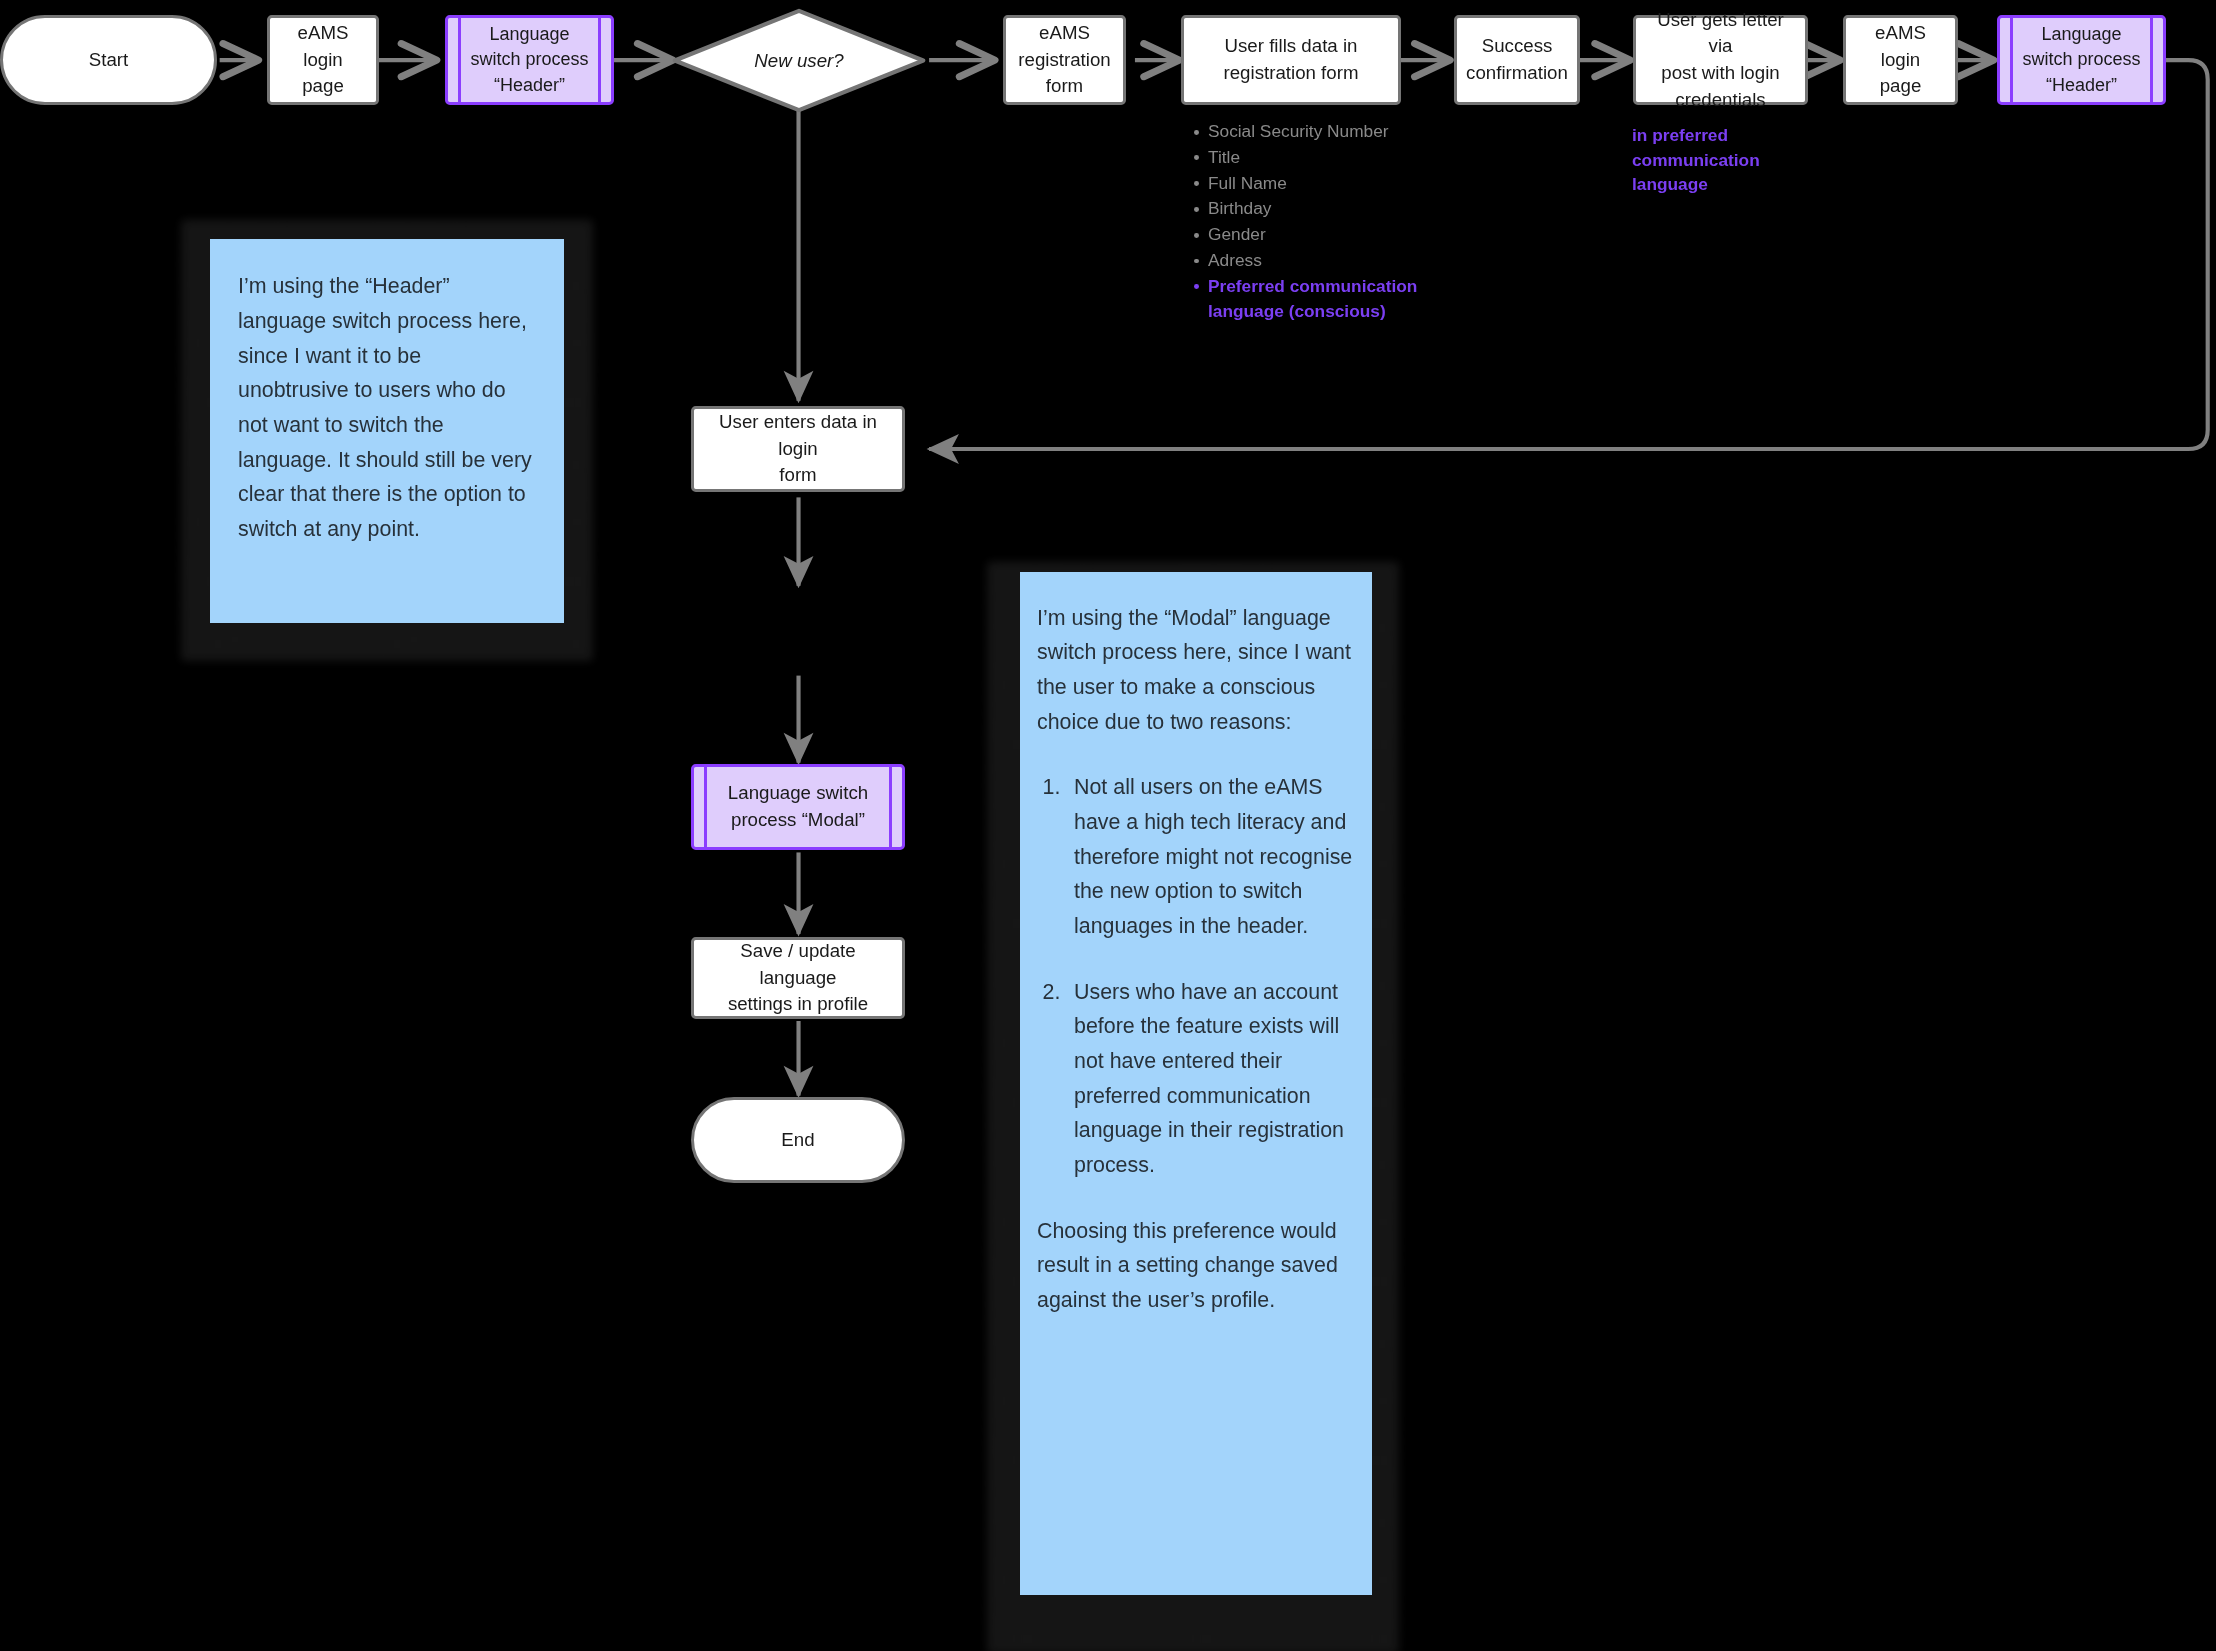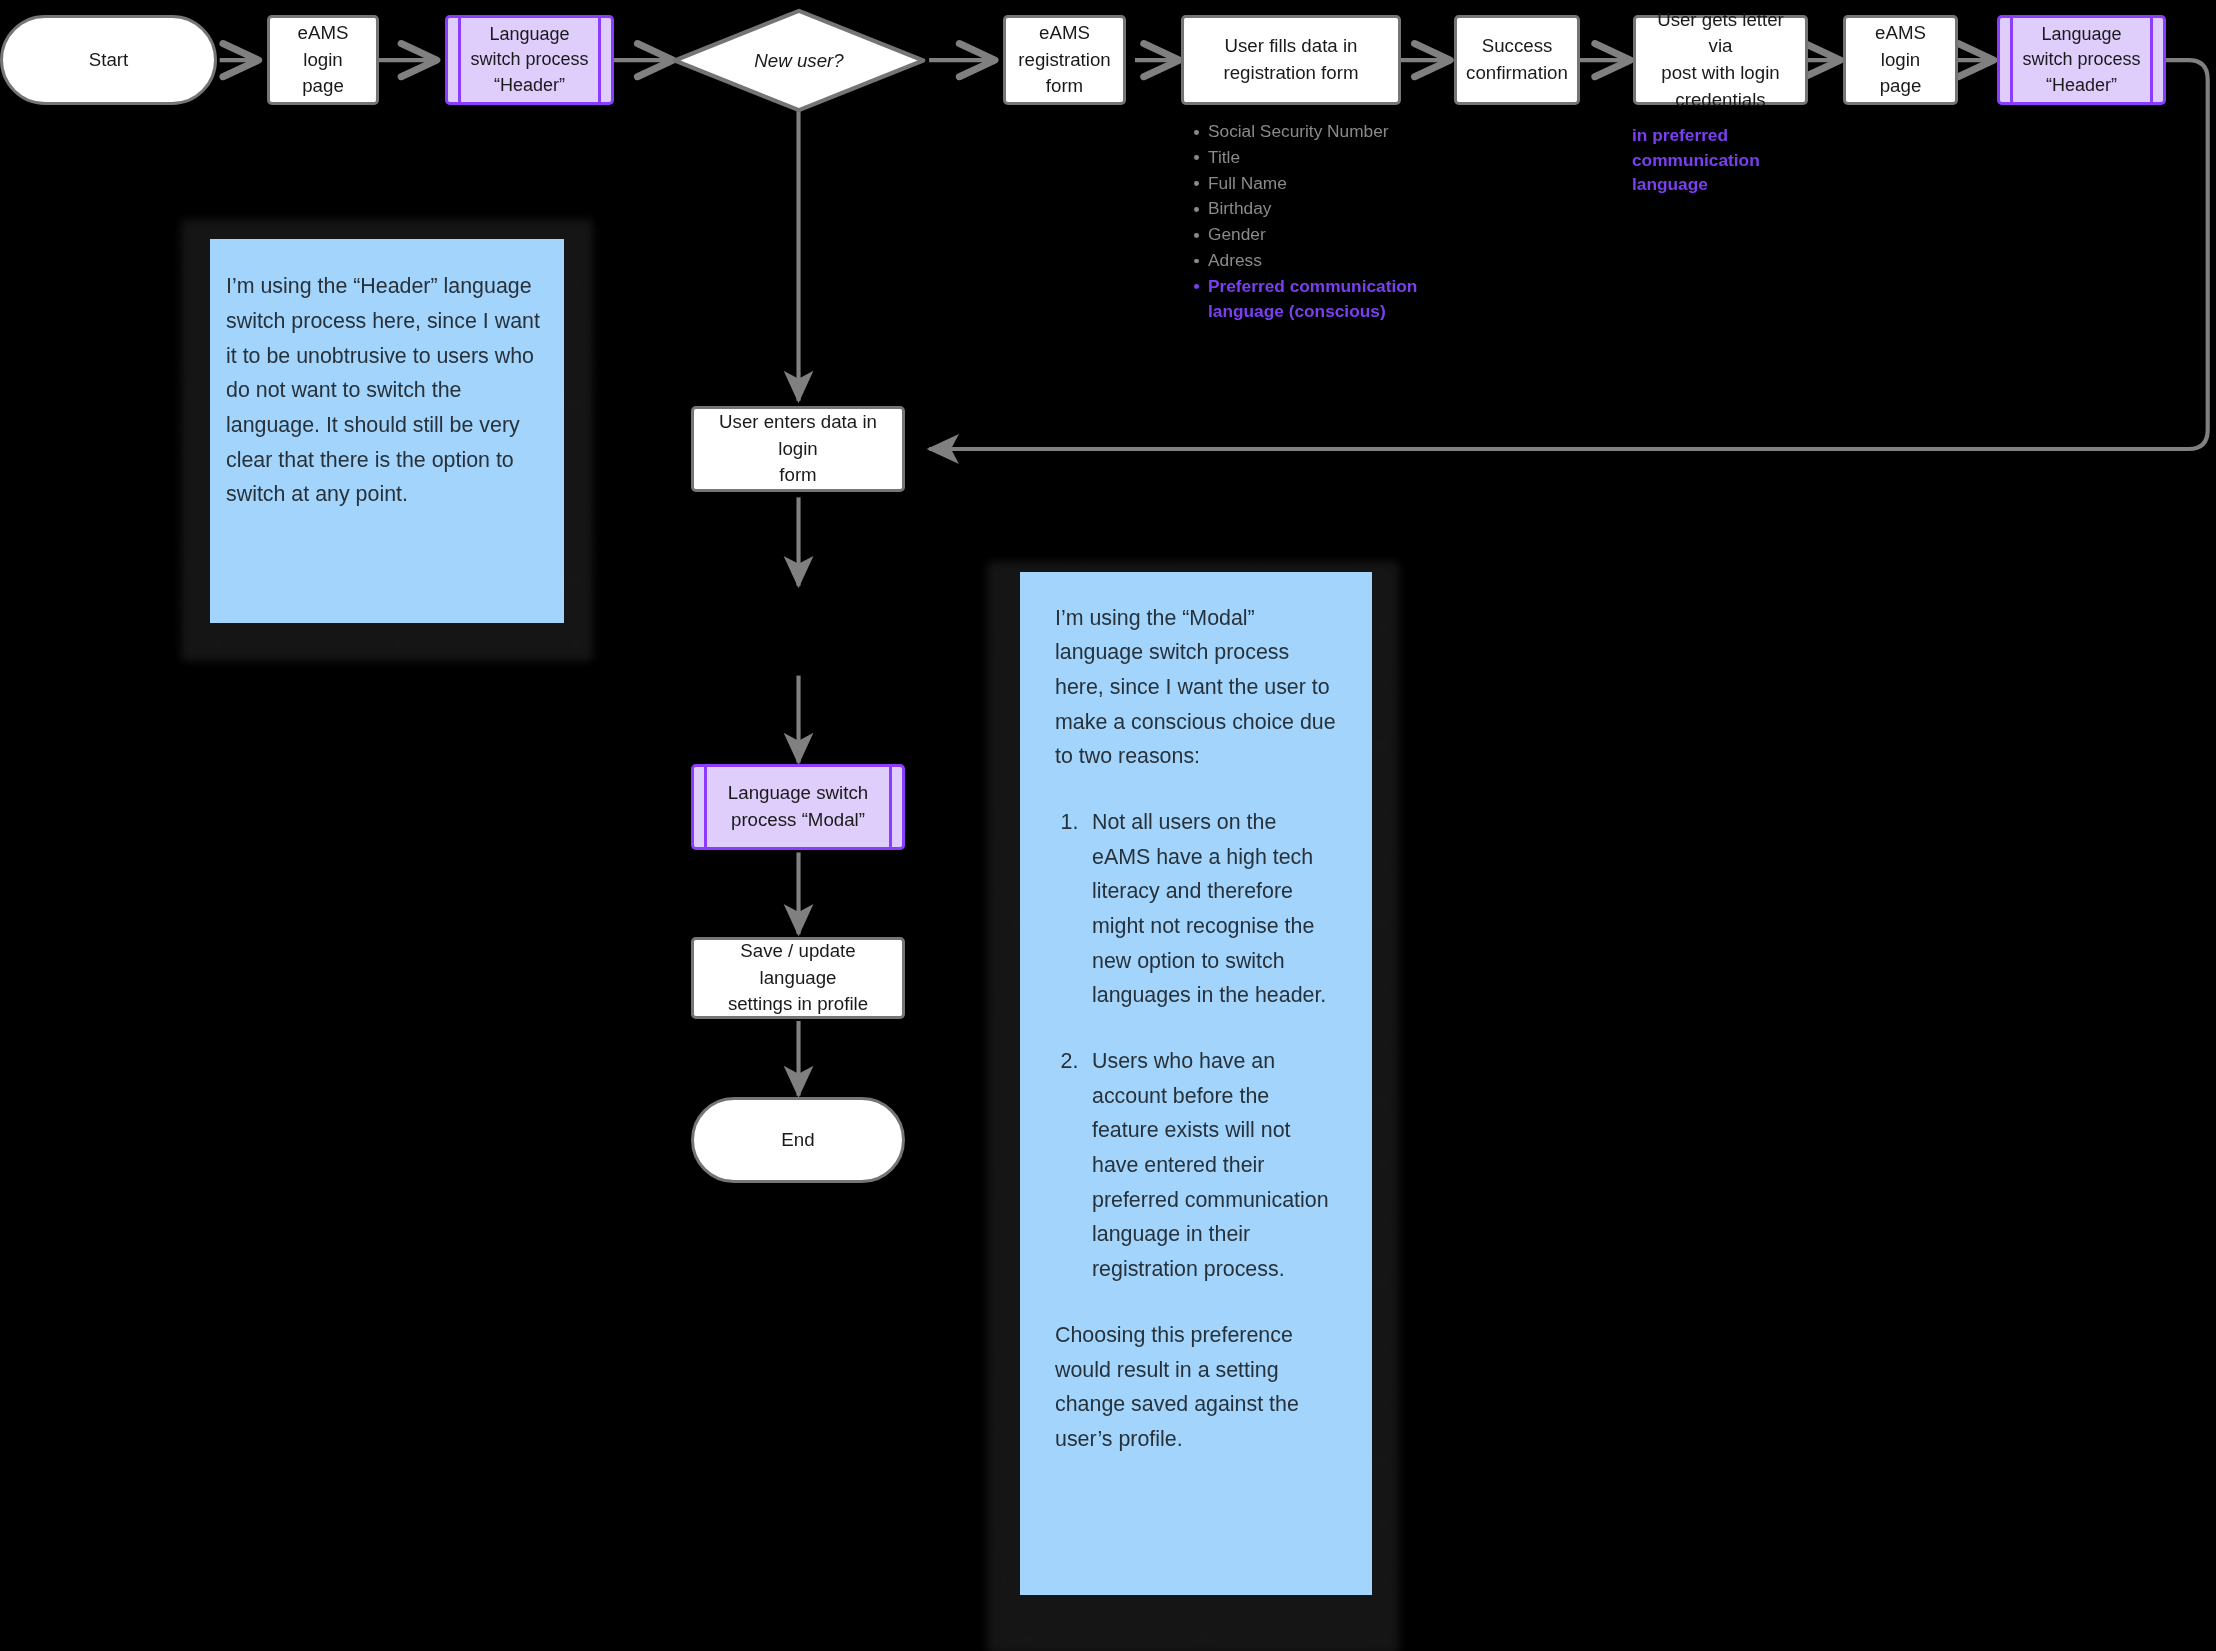--- a/index.html
+++ b/index.html
@@ -255,21 +255,21 @@
       <li>Adress</li>
       <li class="hl">Preferred communication language (conscious)</li>
     </ul>
   </div>
 
   <div class="annot-plain" style="left:1632px;top:123px;width:228px;font-size:17.3px;white-space:pre-line;">in preferred communication
 language</div>
 
   <div class="sticky-wrap" style="left:181px;top:220px;width:412px;height:441px;">
     <div class="sticky-shadow" style="left:0px;top:0px;width:412px;height:441px;"></div>
-    <div class="sticky" style="left:29px;top:19.3px;width:354px;height:384px;padding:30px 16px;font-size:21.4px;line-height:1.62;">
+    <div class="sticky" style="left:29px;top:19.3px;width:354px;height:384px;padding:30px 28px;font-size:21.4px;line-height:1.62;">
       <p class="para">I’m using the “Header” language switch process here, since I want it to be unobtrusive to users who do not want to switch the language. It should still be very clear that there is the option to switch at any point.</p>
     </div>
   </div>
 
   <div class="node process" style="left:691px;top:406px;width:214px;height:86px;font-size:18.7px;">
     <span class="lbl">User enters data in login
 form</span>
   </div>
 
 
@@ -284,21 +284,21 @@
     <span class="lbl">End</span>
   </div>
 
   <div class="node process" style="left:691px;top:937px;width:214px;height:82px;font-size:18.7px;">
     <span class="lbl">Save / update language
 settings in profile</span>
   </div>
 
   <div class="sticky-wrap" style="left:987px;top:562px;width:412px;height:1092px;">
     <div class="sticky-shadow" style="left:0px;top:0px;width:412px;height:1092px;"></div>
-    <div class="sticky" style="left:33px;top:9.7px;width:352px;height:1023px;padding:29px 35px;font-size:21.4px;line-height:1.62;">
+    <div class="sticky" style="left:33px;top:9.7px;width:352px;height:1023px;padding:29px 17px;font-size:21.4px;line-height:1.62;">
       <p class="para">I’m using the “Modal” language switch process here, since I want the user to make a conscious choice due to two reasons:</p>
       <div class="spacer"></div>
       <ol>
         <li>Not all users on the eAMS have a high tech literacy and therefore might not recognise the new option to switch languages in the header.</li>
         <li>Users who have an account before the feature exists will not have entered their preferred communication language in their registration process.</li>
       </ol>
       <div class="spacer"></div>
       <p class="para">Choosing this preference would result in a setting change saved against the user’s profile.</p>
     </div>
   </div>

